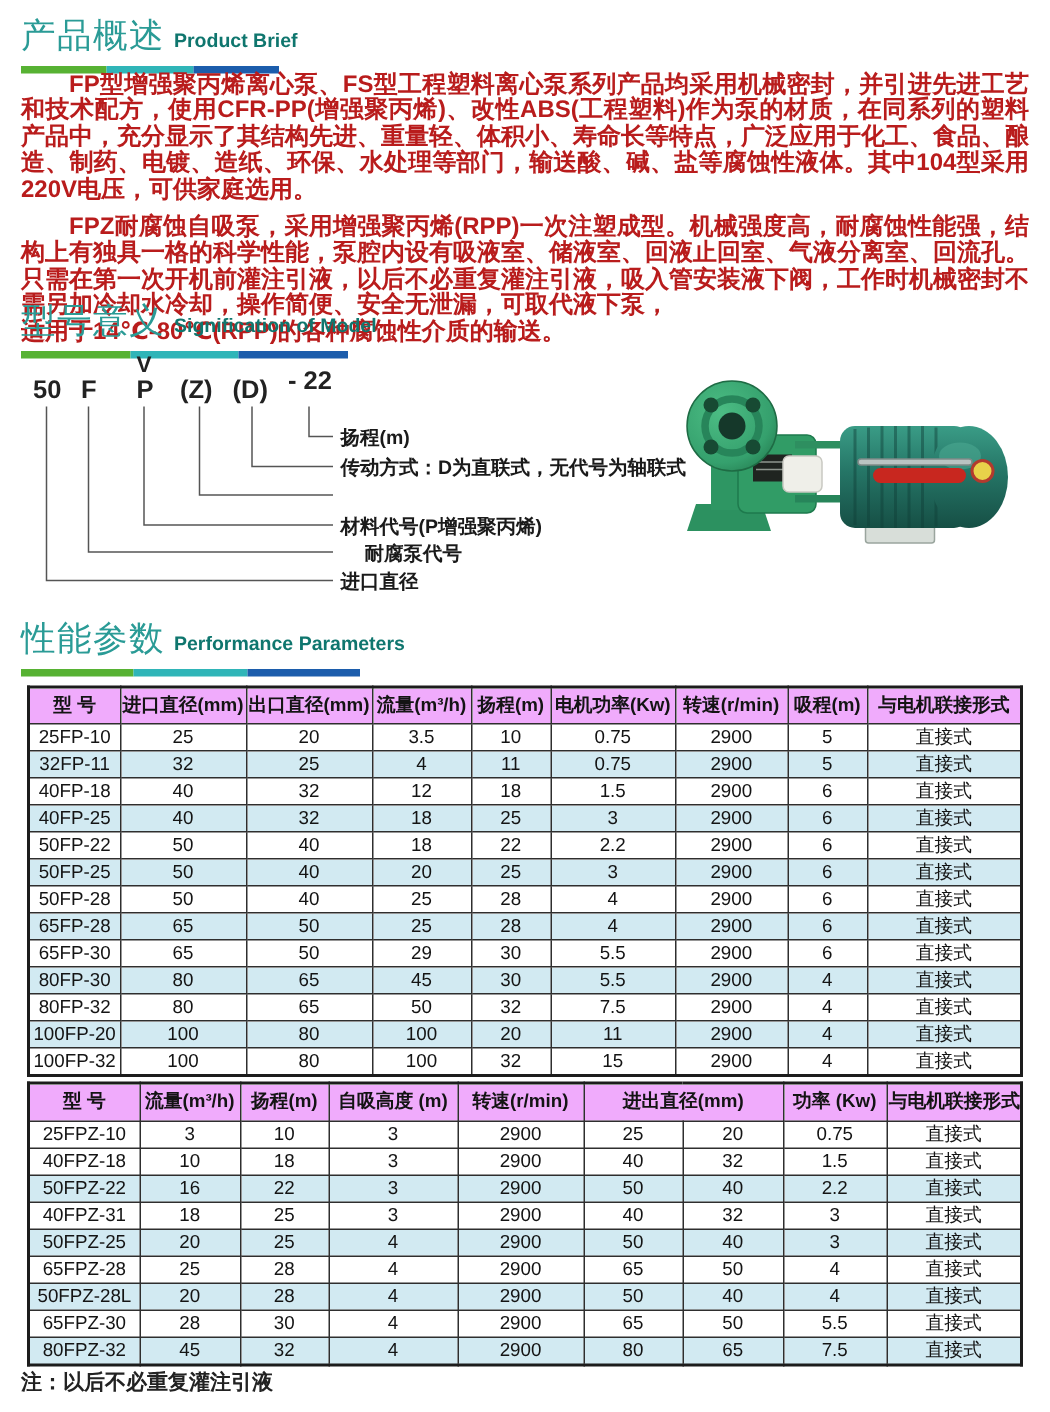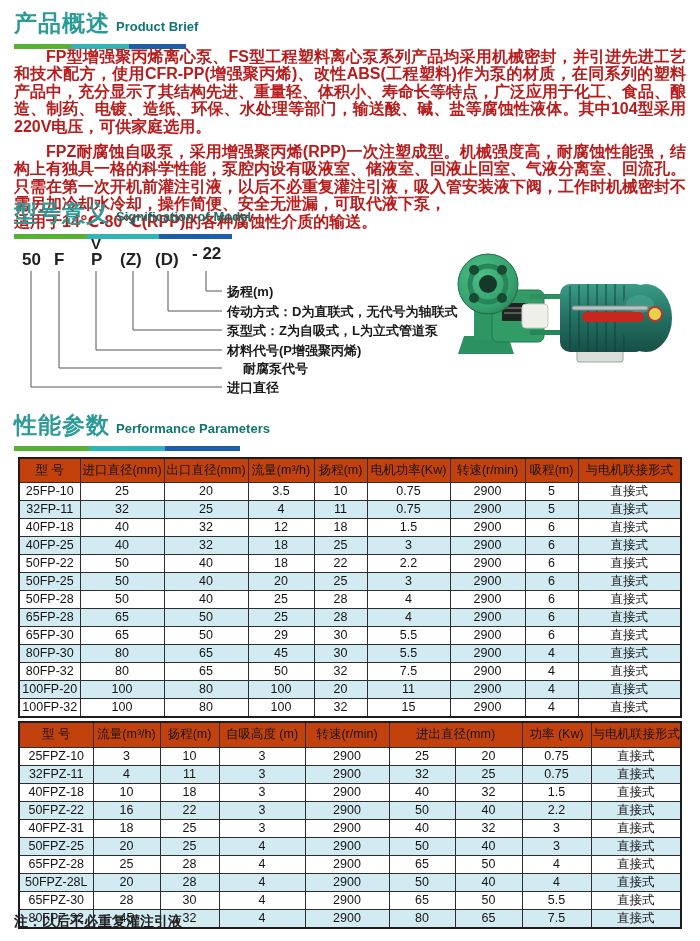--- a/index.html
+++ b/index.html
@@ -2,21 +2,21 @@
 <html><head>
 <meta charset="utf-8">
 <style>
   * { margin:0; padding:0; box-sizing:border-box; }
   html,body { background:#ffffff; }
   body { font-family:"Liberation Sans","DejaVu Sans",sans-serif; color:#111; }
   .page { position:relative; width:700px; height:941px; background:#ffffff; overflow:hidden; }
 
   
   .sec-head { position:absolute; left:14px; }
-  .sec-head .cn { font-size:23px; font-weight:bold; color:#2a9b96; letter-spacing:1px; }
+  .sec-head .cn { font-size:23px; font-weight:normal; color:#2a9b96; letter-spacing:1px; }
   .sec-head .en { font-size:13px; color:#0f766e; margin-left:6px; font-weight:bold; }
   .bar { display:flex; height:5px; margin-top:5px; }
   .bar i { flex:1; display:block; }
   .bar .g { background:#57b233; }
   .bar .t { background:#2fb5b8; }
   .bar .b { background:#1c5dac; }
 
   
   .paras { position:absolute; left:14px; top:48px; width:672px; font-size:16px;
            line-height:17.4px; font-weight:bold; color:#b91c1c; text-align:justify; }
@@ -32,21 +32,21 @@
                      color:#1a1a1a; white-space:nowrap; }
 
   .pump { position:absolute; left:430px; top:240px; }
 
   
   .ptable { position:absolute; left:18px; width:662px; border-collapse:collapse;
             table-layout:fixed; font-size:12.5px; color:#141414; }
   .ptable th, .ptable td { border:1px solid #2e2e2e; text-align:center;
             padding:0 1px; overflow:hidden; white-space:nowrap; }
   .ptable { border:2px solid #1c1c1c; }
-  .ptable th { background:#c2410c; font-weight:normal; height:24px; }
+  .ptable th { background:#f0abfc; font-weight:bold; height:24px; }
   .ptable td { height:17px; background:#ffffff; }
   .ptable tr.alt td { background:#d2eaf2; }
   #table2 td { height:16.3px; }
   #table2 th { height:25px; }
 
   .note { position:absolute; left:14px; top:913px; font-size:14px; font-weight:bold; color:#222; }
 </style>
 </head>
 <body>
 
@@ -89,21 +89,20 @@
     </svg>
     <span class="codev" style="left:77px; top:-3px;">V</span>
     <span class="code" style="left:8px;   top:12px;">50</span>
     <span class="code" style="left:40px;  top:12px;">F</span>
     <span class="code" style="left:77px;  top:12px;">P</span>
     <span class="code" style="left:106px; top:12px;">(Z)</span>
     <span class="code" style="left:141px; top:12px;">(D)</span>
     <span class="code" style="left:178px; top:6px;">- 22</span>
     <div class="dlabel" style="top:45px;">扬程(m)</div>
     <div class="dlabel" style="top:65px;">传动方式：D为直联式，无代号为轴联式</div>
-    <div class="dlabel" style="top:84px;">泵型式：Z为自吸式，L为立式管道泵</div>
     <div class="dlabel" style="top:104px;">材料代号(P增强聚丙烯)</div>
     <div class="dlabel" style="top:122px;padding-left:16px;">耐腐泵代号</div>
     <div class="dlabel" style="top:141px;">进口直径</div>
   </div>
 
   <svg class="pump" width="270" height="140" viewBox="0 0 270 140">
     <defs>
       <linearGradient id="motorG" x1="0" y1="0" x2="0" y2="1">
         <stop offset="0" stop-color="#3a9c86"></stop>
         <stop offset="0.45" stop-color="#257566"></stop>
@@ -368,31 +367,20 @@
           <td>25FPZ-10</td>
           <td>3</td>
           <td>10</td>
           <td>3</td>
           <td>2900</td>
           <td>25</td>
           <td>20</td>
           <td>0.75</td>
           <td>直接式</td>
         </tr>
-        <tr class="alt">
-          <td>32FPZ-11</td>
-          <td>4</td>
-          <td>11</td>
-          <td>3</td>
-          <td>2900</td>
-          <td>32</td>
-          <td>25</td>
-          <td>0.75</td>
-          <td>直接式</td>
-        </tr>
         <tr>
           <td>40FPZ-18</td>
           <td>10</td>
           <td>18</td>
           <td>3</td>
           <td>2900</td>
           <td>40</td>
           <td>32</td>
           <td>1.5</td>
           <td>直接式</td>

